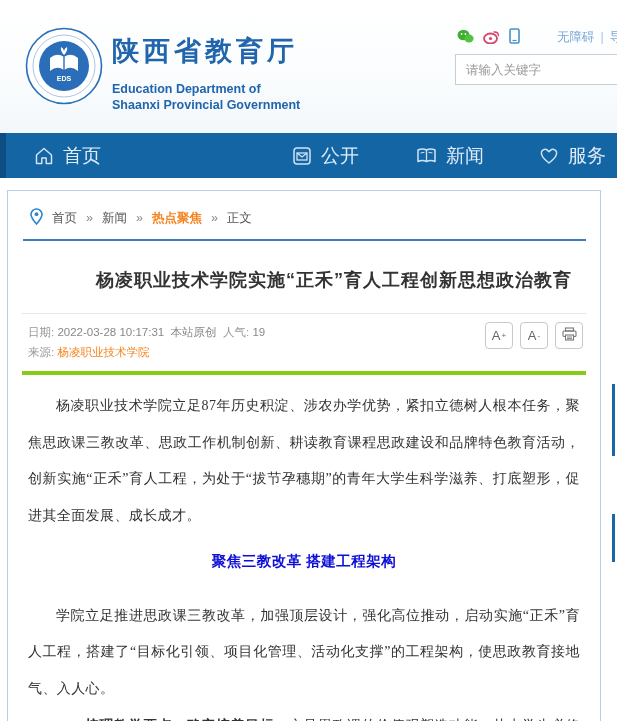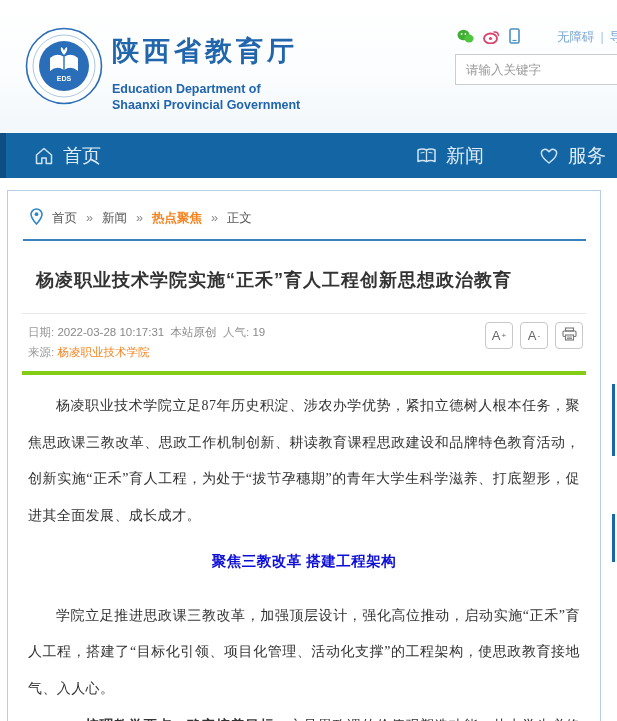--- a/index.html
+++ b/index.html
@@ -35,21 +35,21 @@
   
   .box { position:absolute; top:190px; left:7px; width:594px; height:580px;
     background:#fff; border:1px solid #b5cfe7; }
   .breadcrumb { margin:17px 14px 0 22px; display:flex; align-items:center; gap:9px;
     font-size:12.5px; color:#555; }
   .breadcrumb a { color:#555; text-decoration:none; cursor:pointer; }
   .breadcrumb .sep { color:#888; }
   .breadcrumb .current-cat { color:#f5831f; font-weight:bold; }
   .bc-line { margin:11px 14px 0 15px; height:2px; background:#3b7fc0; }
 
-  .art-title { margin:27px 28px 0; text-align:left; font-size:18px; font-weight:bold;
+  .art-title { margin:27px 28px 0; text-align:right; font-size:18px; font-weight:bold;
     color:#333; letter-spacing:1px; }
 
   .meta { position:relative; margin:21px 14px 0; border-top:1px solid #e7e7e7;
     border-bottom:4px solid #84cc16; padding:8px 6px 9px; font-size:11.5px; color:#999; }
   .meta .row { line-height:20px; }
   .meta .v { color:#888; }
   .meta a.src { color:#f5831f; text-decoration:none; cursor:pointer; }
   .tools { position:absolute; right:3px; top:8px; display:flex; gap:7px; }
   .tools button { width:28px; height:27px; background:#fff; border:1px solid #c9c9c9;
     border-radius:4px; color:#666; font-size:13px; cursor:pointer; display:flex;
@@ -128,20 +128,30 @@
   </div>
 
   <div class="nav">
     <div class="nav-item" style="left:33px">
       <span>
         <svg width="22" height="22" viewBox="0 0 22 22">
             <path d="M11 3.5 L3.5 10 V18.5 H8.8 V13 H13.2 V18.5 H18.5 V10 Z" fill="none" stroke="#cfe3f5" stroke-width="1.5" stroke-linejoin="round"></path>
           </svg>
       </span>
       <span>首页</span>
+    </div>
+    <div class="nav-item" style="left:291px">
+      <span>
+        <svg width="22" height="22" viewBox="0 0 22 22">
+          <rect x="3" y="3" width="16" height="16" rx="3" fill="none" stroke="#cfe3f5" stroke-width="1.5"></rect>
+          <rect x="6" y="8" width="10" height="7" fill="none" stroke="#cfe3f5" stroke-width="1.3"></rect>
+          <path d="M6 8 L11 12 L16 8" fill="none" stroke="#cfe3f5" stroke-width="1.3"></path>
+        </svg>
+      </span>
+      <span>公开</span>
     </div>
     <div class="nav-item" style="left:415px">
       <span>
         <svg width="23" height="22" viewBox="0 0 23 22">
           <path d="M3 5 Q7.5 2.8 11.5 5 Q15.5 2.8 20 5 V16.5 Q15.5 14.3 11.5 16.5 Q7.5 14.3 3 16.5 Z" fill="none" stroke="#cfe3f5" stroke-width="1.5" stroke-linejoin="round"></path>
           <line x1="11.5" y1="5" x2="11.5" y2="16.5" stroke="#cfe3f5" stroke-width="1.3"></line>
           <line x1="5.5" y1="8" x2="9.5" y2="7.3" stroke="#cfe3f5" stroke-width="1"></line>
           <line x1="13.5" y1="7.3" x2="17.5" y2="8" stroke="#cfe3f5" stroke-width="1"></line>
         </svg>
       </span>

